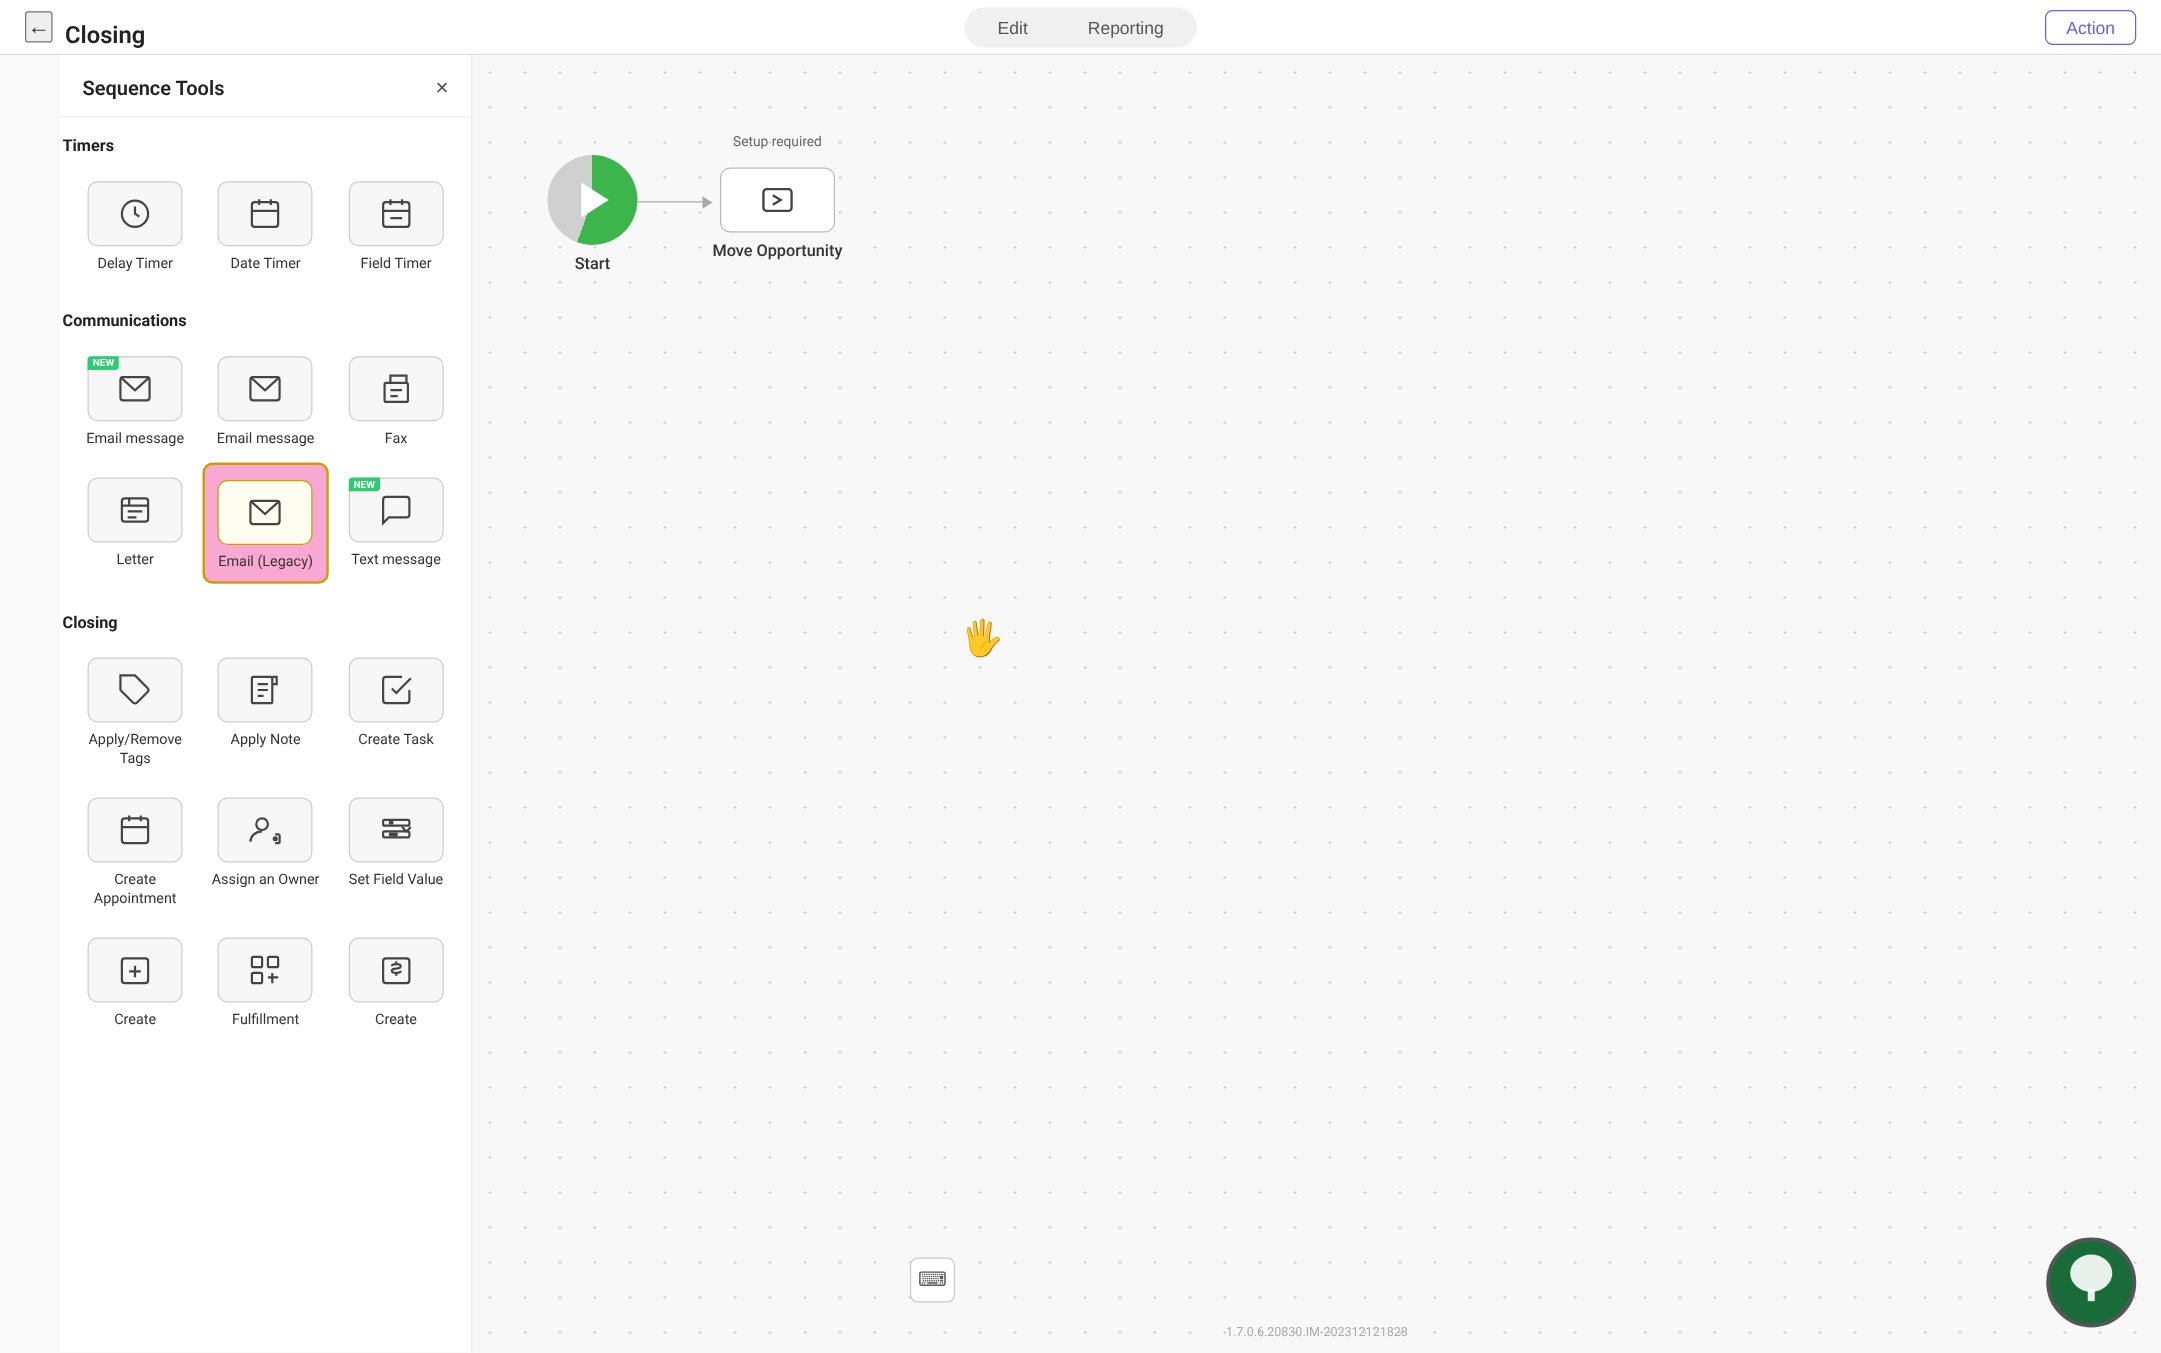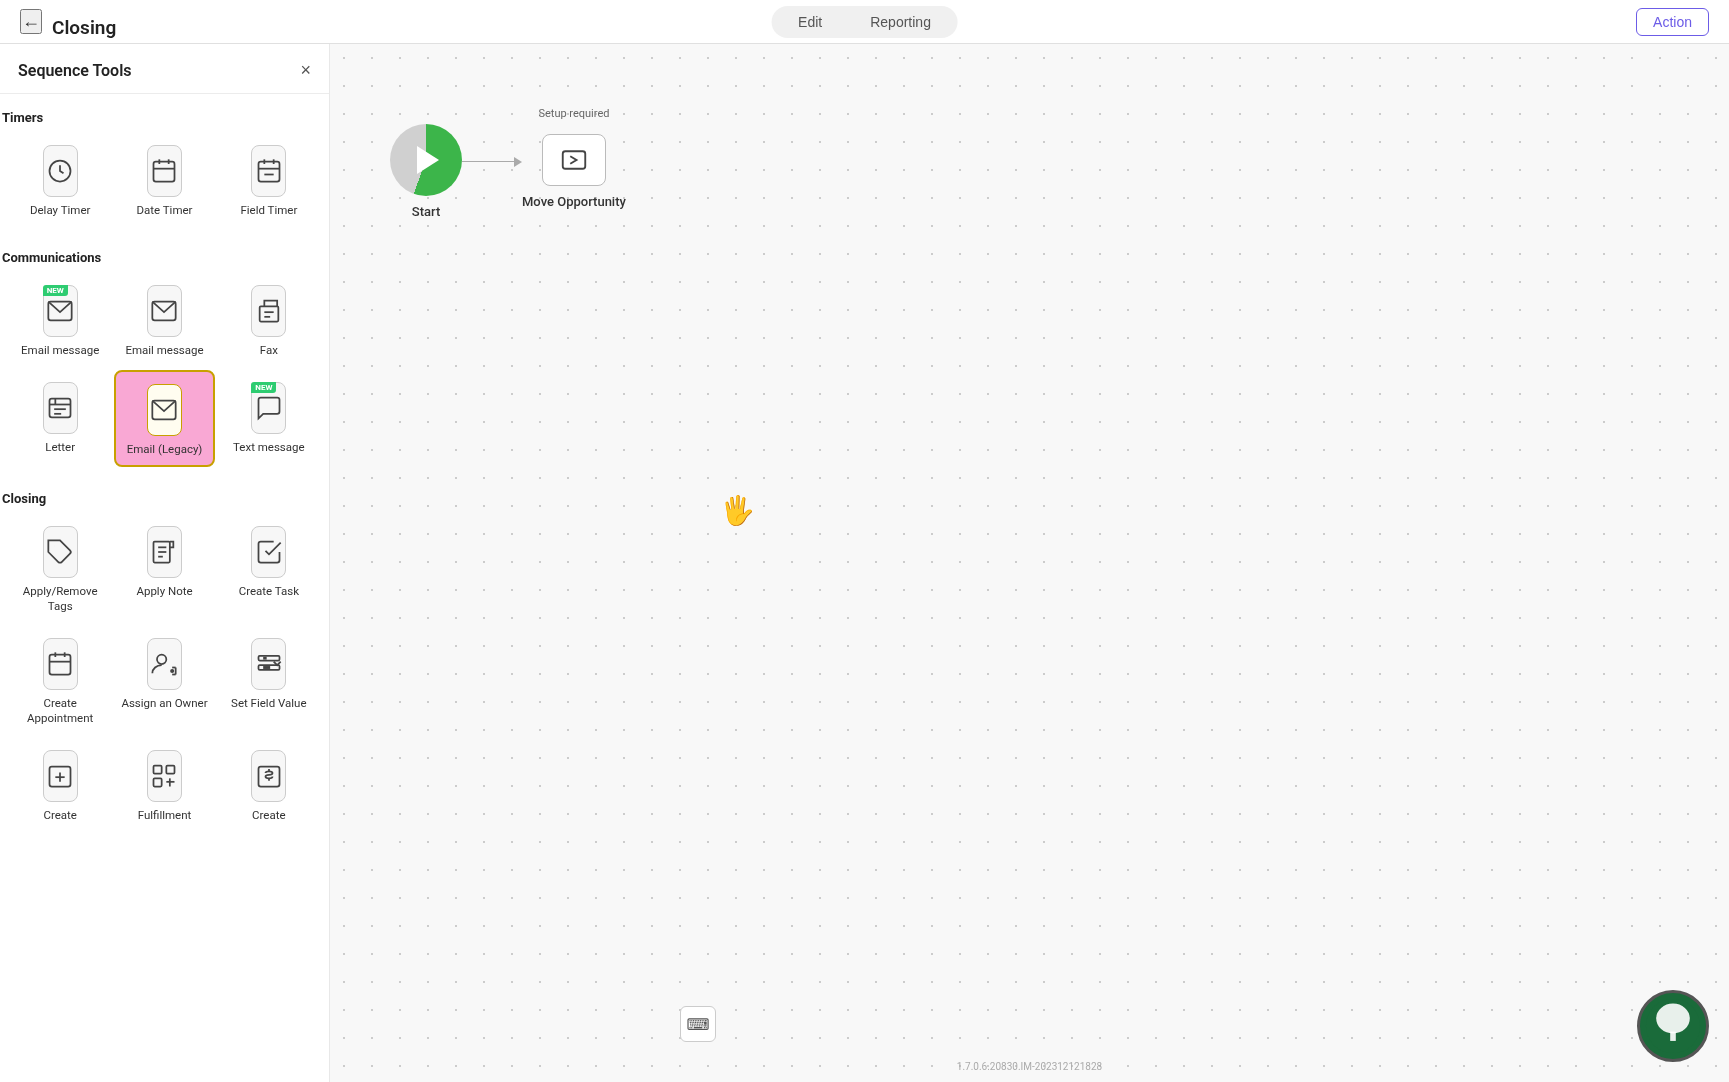--- a/index.html
+++ b/index.html
@@ -73,20 +73,21 @@
       height: calc(1082px - 44px);
     }
 
     
     .sidebar {
       width: 330px;
       background: #fff;
       border-right: 1px solid #e8e8e8;
       overflow-y: auto;
       flex-shrink: 0;
+      margin-left: 48px;
     }
     .sidebar-header {
       display: flex;
       align-items: center;
       justify-content: space-between;
       padding: 16px 18px 12px;
       border-bottom: 1px solid #ececec;
     }
     .sidebar-title {
       font-size: 16px;
@@ -124,21 +125,21 @@
       cursor: pointer;
       text-align: center;
       position: relative;
     }
     .tool-item.selected {
       border: 2px solid #c8a000;
       background: #f9a8d4;
     }
 
     .tool-icon-box {
-      width: 35px;
+      width: 76px;
       height: 52px;
       border: 1.5px solid #ccc;
       border-radius: 8px;
       display: flex;
       align-items: center;
       justify-content: center;
       background: #f7f7f7;
       margin-bottom: 6px;
       position: relative;
     }
@@ -246,21 +247,21 @@
     }
 
     .node-box {
       display: flex;
       flex-direction: column;
       align-items: center;
       gap: 8px;
     }
 
     .node-box-inner {
-      width: 64px;
+      width: 92px;
       height: 52px;
       border: 1.5px solid #bbb;
       border-radius: 8px;
       background: #fff;
       display: flex;
       align-items: center;
       justify-content: center;
       cursor: pointer;
       position: relative;
     }

